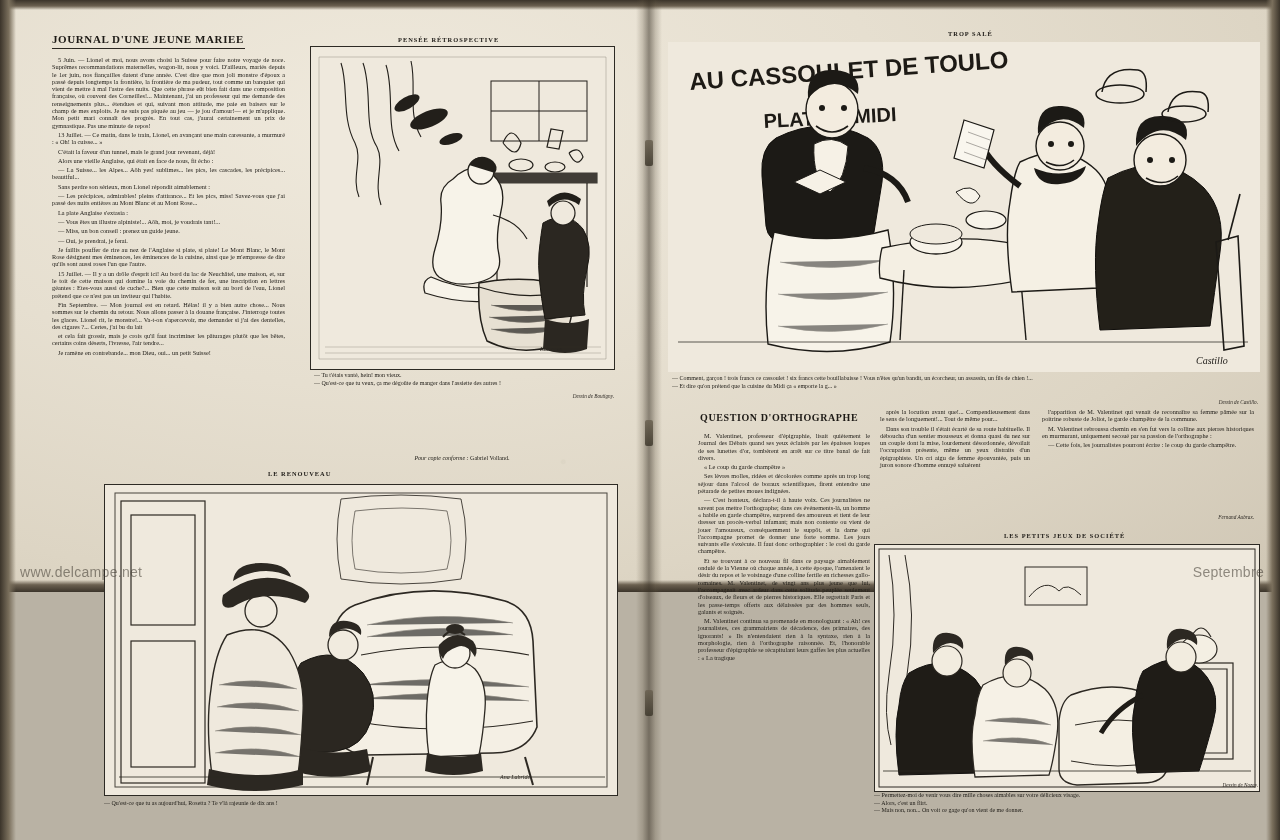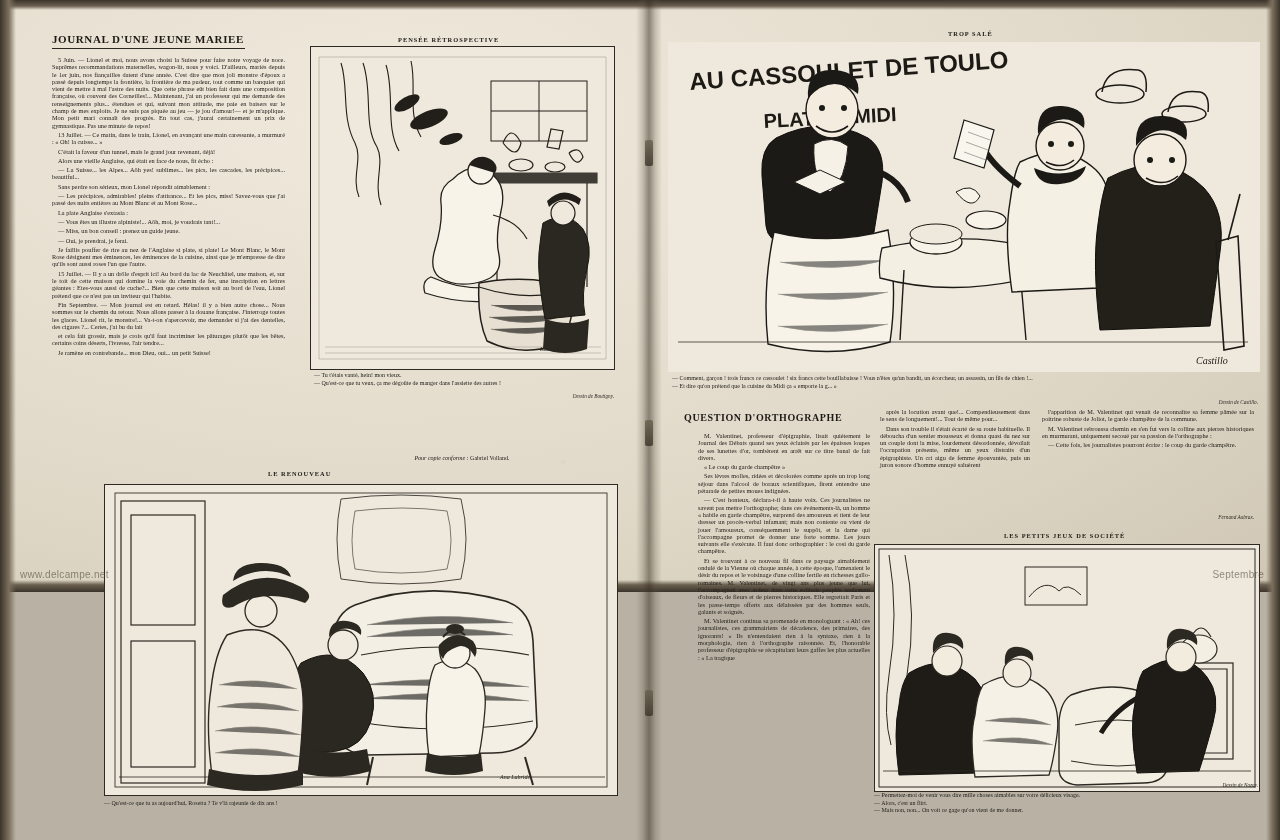--- a/index.html
+++ b/index.html
@@ -113,21 +113,21 @@
     overflow: hidden;
   }
   .illus.noborder { border: none; background: transparent; }
   .illus svg { display:block; width:100%; height:100%; }
 
   
   .wm {
     position: absolute;
     font-family: "Liberation Sans", sans-serif;
     color: rgba(60,55,45,0.55);
-    font-size: 10px;
+    font-size: 14px;
     letter-spacing: .3px;
   }
   .wm-left { left: 20px; bottom: 12px; }
   .wm-right { right: 16px; bottom: 12px; }
   .signature {
     position:absolute;
     font-family:"Liberation Serif", serif;
     font-style: italic;
     font-size: 6px;
     color:#2c2822;
@@ -411,21 +411,21 @@
       <text x="528" y="322" font-size="10" font-style="italic" fill="#1c1a16" font-family="Liberation Serif, serif">Castillo</text>
     </svg>
   </div>
 
   <div class="caption" style="left:672px; top:375px; width:586px;">
     <div>— Comment, garçon ! trois francs ce cassoulet ! six francs cette bouillabaisse ! Vous n'êtes qu'un bandit, un écorcheur, un assassin, un fils de chien !...</div>
     <div>— Et dire qu'on prétend que la cuisine du Midi ça « emporte la g... »</div>
   </div>
   <div class="credit" style="left:1080px; top:399px; width:178px;">Dessin de Castillo.</div>
 
-  <div class="heading h-main" style="left:684px; top:412px; font-size:10px;">QUESTION D'ORTHOGRAPHE</div>
+  <div class="heading h-main" style="left:700px; top:412px; font-size:10px;">QUESTION D'ORTHOGRAPHE</div>
 
   <div class="col" id="right-col-1" style="left:698px; top:432px; width:172px; height:370px;">
       <p>M. Valentinet, professeur d'épigraphie, lisait quiètement le Journal des Débats quand ses yeux éclairés par les épaisses loupes de ses lunettes d'or, tombèrent en arrêt sur ce titre banal de fait divers.</p>
       <p>« Le coup du garde champêtre »</p>
       <p>Ses lèvres molles, ridées et décolorées comme après un trop long séjour dans l'alcool de boraux scientifiques, firent entendre une pétarade de petites moues indignées.</p>
       <p>— C'est honteux, déclara-t-il à haute voix. Ces journalistes ne savent pas mettre l'orthographe; dans ces événements-là, un homme « habile en garde champêtre, surprend des amoureux et tient de leur dresser un procès-verbal infamant; mais non contente ou vient de jouer l'amoureux, conséquemment le suppôt, et la dame qui l'accompagne promet de donner une forte somme. Les jours suivants elle s'exécute. Il faut donc orthographier : le cosi du garde champêtre.</p>
       <p>Et se trouvant à ce nouveau fil dans ce paysage aimablement ondulé de la Vienne où chaque année, à cette époque, l'amenaient le désir du repos et le voisinage d'une colline fertile en richesses gallo-romaines. M. Valentinet, de vingt ans plus jeune que lui, l'accompagnait avec ardeur dans cette solitude peuplée seulement d'oiseaux, de fleurs et de pierres historiques. Elle regrettait Paris et les passe-temps offerts aux délaissées par des hommes seuls, galants et soignés.</p>
       <p>M. Valentinet continua sa promenade en monologuant : « Ah! ces journalistes, ces grammairiens de décadence, des primaires, des ignorants! » Ils n'entendaient rien à la syntaxe, rien à la morphologie, rien à l'orthographe raisonnée. Et, l'honorable professeur d'épigraphie se récapitulant leurs gaffes les plus actuelles : « La tragique</p>
     </div>
   <div class="col" id="right-col-2" style="left:880px; top:408px; width:150px; height:130px;">

